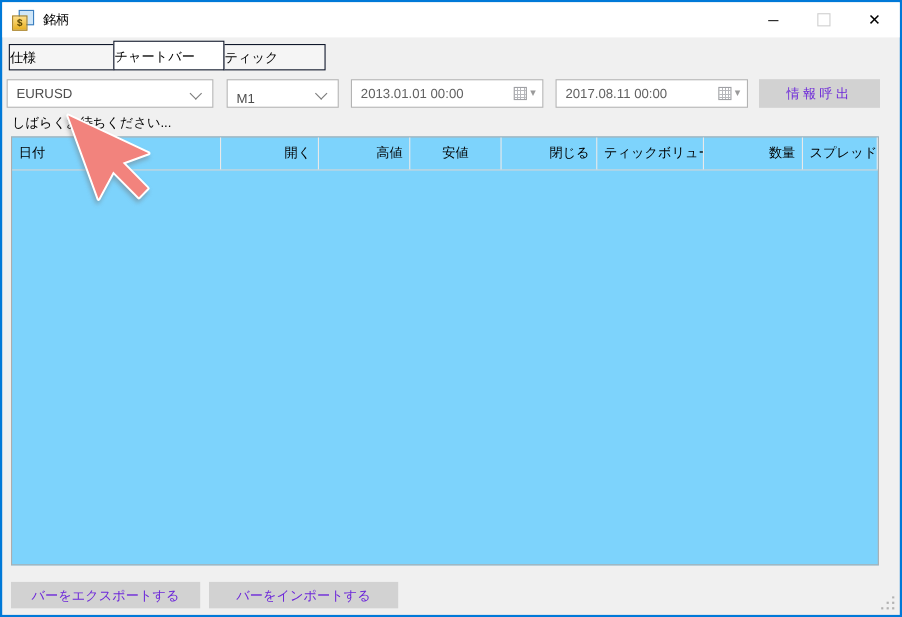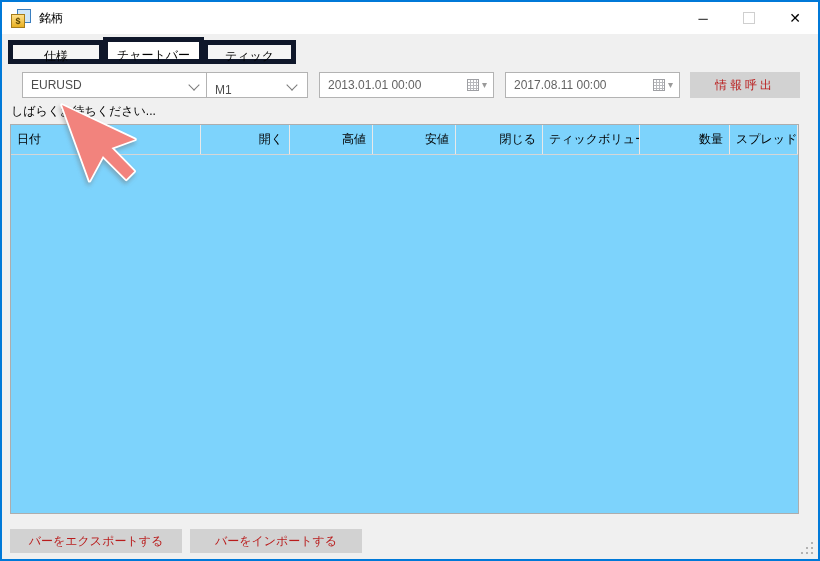--- a/index.html
+++ b/index.html
@@ -12,34 +12,34 @@
   .titlebar{position:absolute;left:0;top:0;right:0;height:32px;background:#fff;display:flex;align-items:center;padding-left:9px;box-sizing:border-box;}
   .app-icon{position:relative;width:20px;height:19px;margin-right:8px;flex:0 0 auto;}
   .app-icon .back{position:absolute;right:0;top:0;width:12px;height:12px;background:#cfe6f8;border:1px solid #3a7ebf;}
   .app-icon .front{position:absolute;left:0;bottom:0;width:12px;height:12px;background:linear-gradient(#ffe08a,#e8b021);border:1px solid #a57c1b;color:#5a4500;font-size:9px;font-weight:bold;line-height:12px;text-align:center;}
   .title-text{color:#000;}
   .win-controls{position:absolute;right:0;top:0;height:32px;display:flex;}
   .win-btn{width:46px;height:32px;display:flex;align-items:center;justify-content:center;font-size:13px;color:#000;}
   .win-btn .max-box{width:10px;height:10px;border:1px solid #cfcfcf;}
   .win-btn.close{font-size:14px;}
   
-  .tab{position:absolute;top:38px;height:24px;box-sizing:border-box;background:#f5f5f5;border:5px solid #0f172a;text-align:center;line-height:22px;}
+  .tab{position:absolute;top:38px;height:24px;box-sizing:border-box;background:#f5f5f5;border:1px solid #0f172a;line-height:22px;}
   .tab.active{top:35px;height:27px;background:#fff;line-height:27px;z-index:2;}
   
   .field{position:absolute;top:70px;height:26px;box-sizing:border-box;background:#fff;border:1px solid #b3b3b3;display:flex;align-items:center;padding:0 24px 0 8px;white-space:nowrap;overflow:hidden;}
   .combo-text{color:#4c4c4c;}
   .date-text{color:#636363;}
   .chevron{position:absolute;right:11px;top:8px;width:7px;height:7px;border-right:1px solid #7b7b7b;border-bottom:1px solid #7b7b7b;transform:rotate(45deg);}
   .cal-wrap{position:absolute;right:6px;top:6px;display:flex;align-items:center;}
   .cal-icon{width:12px;height:12px;border:1px solid #9fa0a4;box-sizing:border-box;background-color:#fff;background-image:
      repeating-linear-gradient(to right, transparent 0 2px, #b7b8bc 2px 3px),
      repeating-linear-gradient(to bottom, transparent 0 2px, #b7b8bc 2px 3px);}
   .cal-arrow{color:#9a9a9a;font-size:10px;margin-left:3px;line-height:12px;}
   .btn{box-sizing:border-box;text-align:center;}
-  .btn.disabled{background:#d2d2d2;color:#b91c1c;border:none;}
+  .btn.disabled{background:#d2d2d2;color:#6d28d9;border:none;}
   .btn-request{position:absolute;left:688px;top:70px;width:110px;height:26px;line-height:26px;letter-spacing:3px;}
   
   .status{position:absolute;left:9px;top:101px;color:#000;}
   
   .table{position:absolute;left:8px;top:122px;width:789px;height:390px;box-sizing:border-box;background:#7dd3fc;border:1px solid #adadad;}
   .thead{display:flex;height:29px;border-bottom:1px solid #d6d6d6;}
   .th{box-sizing:border-box;line-height:28px;padding:0 6px;border-right:1px solid #e9e9e9;overflow:hidden;white-space:nowrap;}
   .th.right{text-align:right;}
   .tbody{height:360px;}
   
@@ -71,21 +71,21 @@
       <div class="win-btn close">
         <span>✕</span>
       </div>
     </div>
   </div>
 
   <div class="tab" style="left:6px;width:96px;">仕様</div>
   <div class="tab active" style="left:101px;width:101px;">チャートバー</div>
   <div class="tab" style="left:201px;width:93px;">ティック</div>
 
-  <div class="field" style="left:20px;width:188px;">
+  <div class="field" style="left:4px;width:188px;">
     <span class="combo-text">EURUSD</span>
     <span class="chevron"></span>
   </div>
   <div class="field" style="left:204px;width:102px;align-items:flex-end;">
     <span class="combo-text">M1</span>
     <span class="chevron"></span>
   </div>
   <div class="field" style="left:317px;width:175px;">
     <span class="date-text">2013.01.01 00:00</span>
     <span class="cal-wrap">
@@ -102,21 +102,21 @@
   </div>
   <div class="btn disabled btn-request">情報呼出</div>
 
   <div class="status">しばらくお待ちください...</div>
 
   <div class="table">
     <div class="thead">
         <div class="th" style="width: 190px;">日付</div>
         <div class="th right" style="width: 89px;">開く</div>
         <div class="th right" style="width: 83px;">高値</div>
-        <div class="th right" style="width: 83px;">安値</div>
+        <div class="th right" style="width: 83px; text-align: center;">安値</div>
         <div class="th right" style="width: 87px;">閉じる</div>
         <div class="th right" style="width: 97px;">ティックボリューム</div>
         <div class="th right" style="width: 90px;">数量</div>
         <div class="th right" style="width: 69px; flex: 1 1 0%;">スプレッド</div>
       </div>
     <div class="tbody"></div>
   </div>
 
   <div class="btn disabled btn-footer" style="left:8px;width:172px;">バーをエクスポートする</div>
   <div class="btn disabled btn-footer" style="left:188px;width:172px;">バーをインポートする</div>

